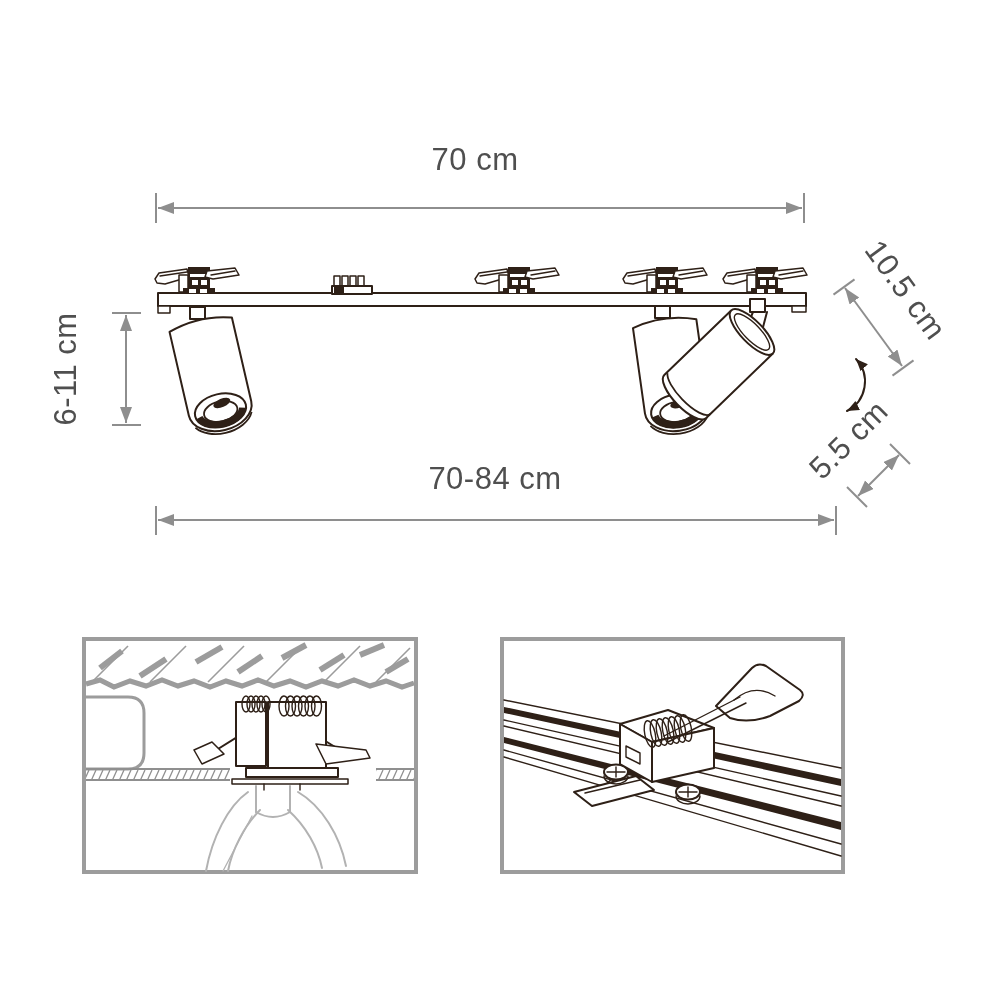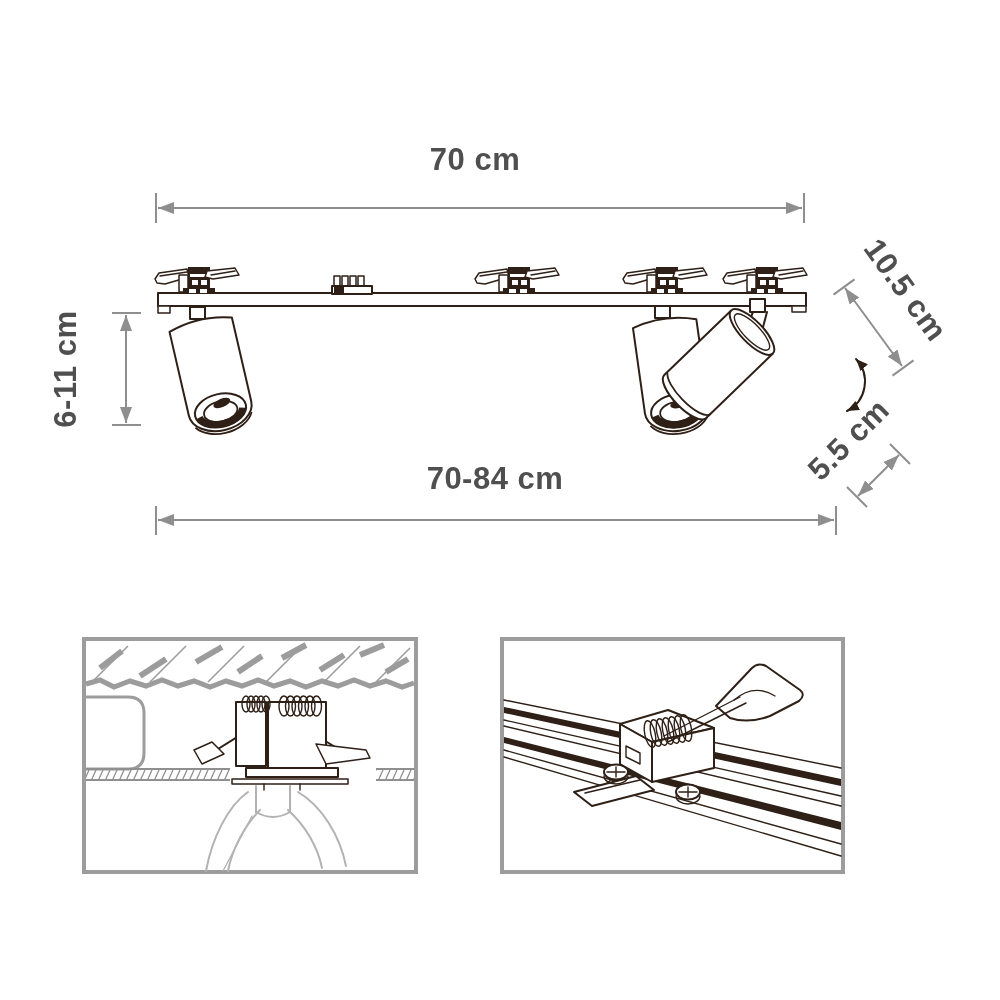--- a/index.html
+++ b/index.html
@@ -1,17 +1,17 @@
 <!DOCTYPE html>
 <html style="--background: #ffffff; --ink: #2e2017; --dimension_gray: #8e8e8e; --label_gray: #4f4f4f; --inset_border_gray: #9c9c9c; --sketch_gray: #b2b2b2;"><head>
 <meta charset="utf-8">
 <style>
   html,body{margin:0;padding:0;background:#fff;}
   #canvas{position:relative;width:1000px;height:1000px;background:var(--background,#fff);
-          font-family:"Liberation Sans",sans-serif;font-weight:bold;}
+          font-family:"Liberation Sans",sans-serif;}
   svg{display:block;}
   
   .s-ink{stroke:var(--ink,#2e2017);fill:none;stroke-width:2;stroke-linecap:round;stroke-linejoin:round;}
   .s-ink-thin{stroke:var(--ink,#2e2017);fill:none;stroke-width:1.4;stroke-linecap:round;stroke-linejoin:round;}
   .f-white{fill:#ffffff;stroke:var(--ink,#2e2017);stroke-width:2;stroke-linejoin:round;}
   .f-white-thin{fill:#ffffff;stroke:var(--ink,#2e2017);stroke-width:1.5;stroke-linejoin:round;}
   .f-ink{fill:var(--ink,#2e2017);stroke:none;}
   .f-wh{fill:#ffffff;stroke:none;}
   
   .dim{stroke:var(--dimension_gray,#8e8e8e);fill:none;stroke-width:2;}

